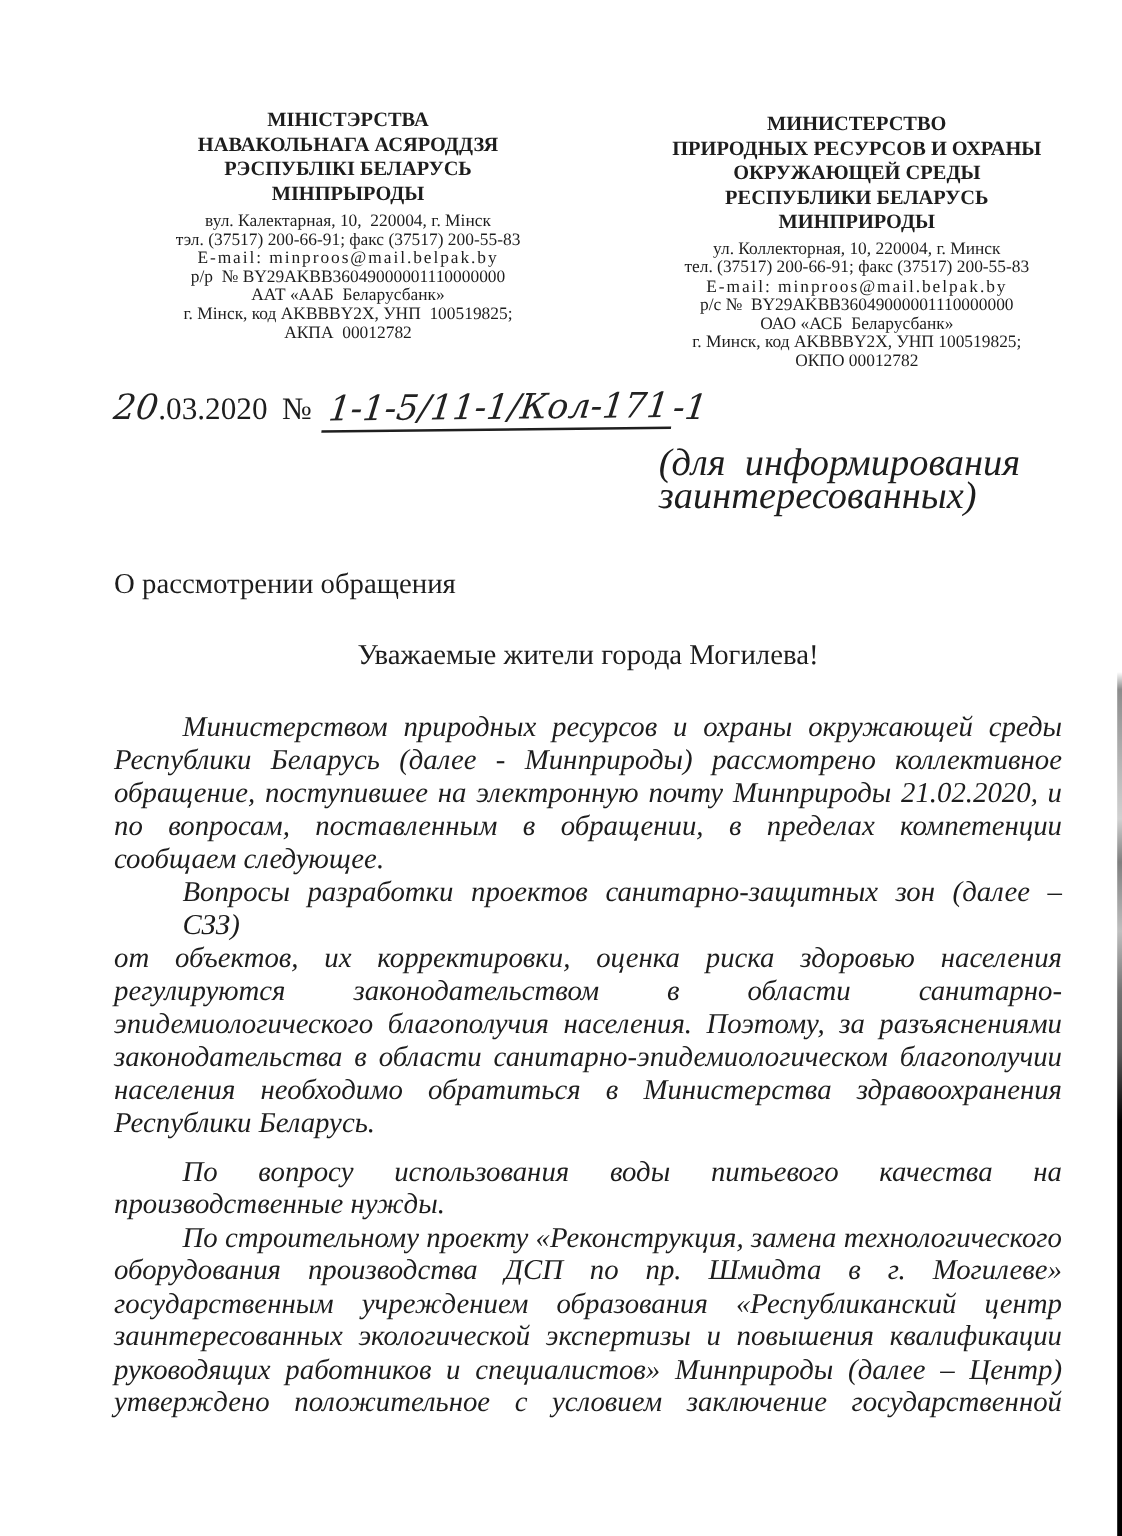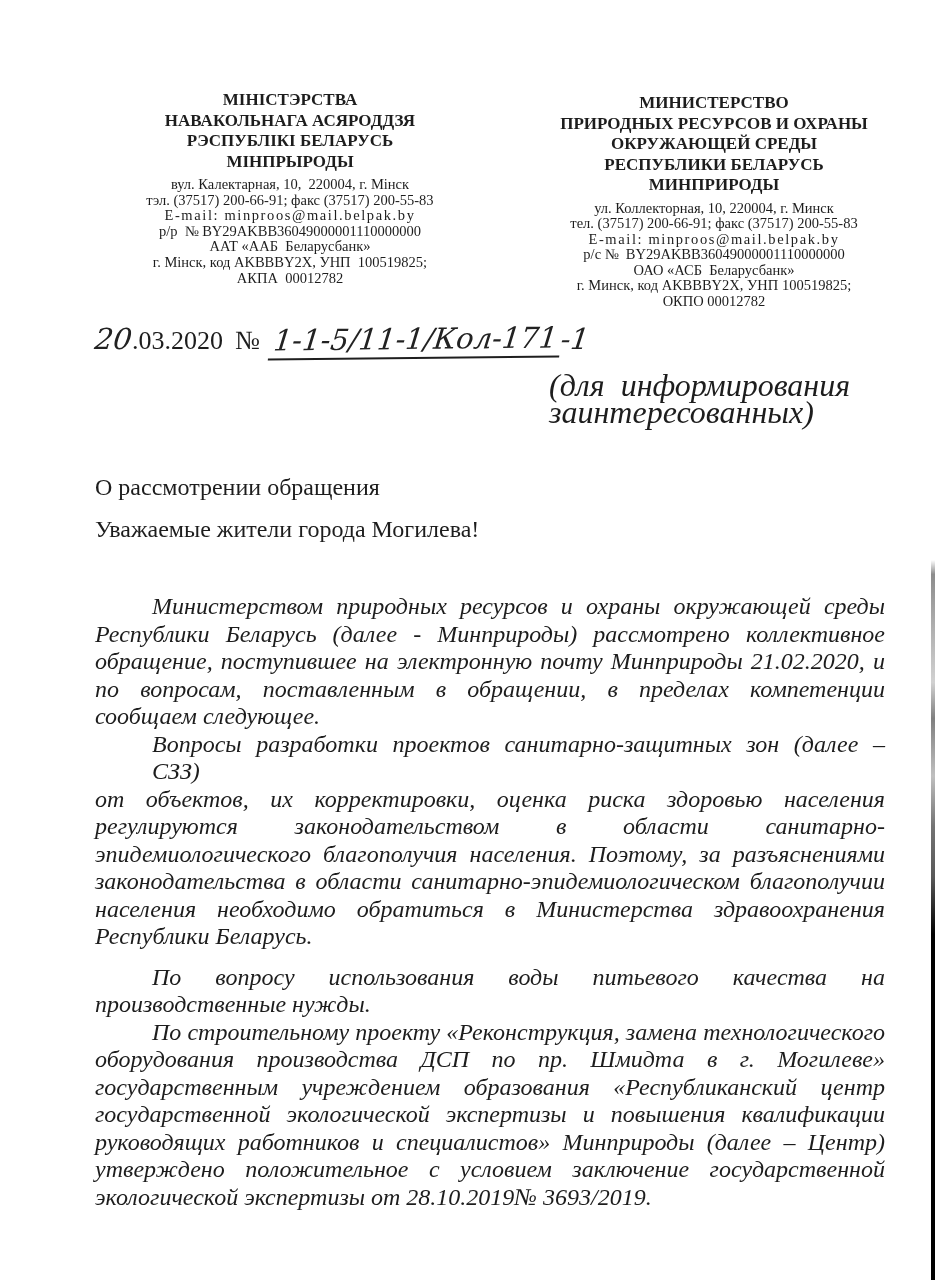--- a/index.html
+++ b/index.html
@@ -27,21 +27,21 @@
   }
   .num-sign{margin:0 10px 0 12px;}
   
   .info-note{
     position:absolute;left:549px;top:344px;font-style:italic;
     font-size:32px;line-height:27px;margin-top:28px;
   }
   .info-note .lh-line{text-align:left;}
   
   .subject{position:absolute;left:95px;top:474px;font-size:24px;}
-  .salutation{position:absolute;left:95px;top:516px;width:790px;font-size:24px;}
+  .salutation{position:absolute;left:95px;top:533px;width:790px;text-align:center;font-size:24px;}
   
   .body-text{position:absolute;left:95px;top:593px;width:790px;font-size:24px;line-height:27.5px;}
   .para{margin:0;}
   .para.em{font-style:italic;margin-top:13px;}
   .bline{text-align:justify;text-align-last:justify;font-style:italic;}
   .bline.last{text-align-last:left;}
   .bline.indent{padding-left:57px;}
   
   .scan-bar{
     position:absolute;right:0;top:560px;width:4px;height:720px;
@@ -124,22 +124,21 @@
         <div class="bline last">Республики Беларусь.</div>
       </div>
       <div class="para em">
         <div class="bline indent">По вопросу использования воды питьевого качества на</div>
         <div class="bline last">производственные нужды.</div>
       </div>
       <div class="para">
         <div class="bline indent">По строительному проекту «Реконструкция, замена технологического</div>
         <div class="bline">оборудования производства ДСП по пр. Шмидта в г. Могилеве»</div>
         <div class="bline">государственным учреждением образования «Республиканский центр</div>
-        <div class="bline">государственной экологической экспертизы и повышения квалификации</div>
+        <div class="bline">заинтересованных экологической экспертизы и повышения квалификации</div>
         <div class="bline">руководящих работников и специалистов» Минприроды (далее – Центр)</div>
         <div class="bline">утверждено положительное с условием заключение государственной</div>
-        <div class="bline last">экологической экспертизы от 28.10.2019№ 3693/2019.</div>
       </div>
     </main>
 
   <div class="scan-bar"></div>
 
 </div>
 
 </body></html>

